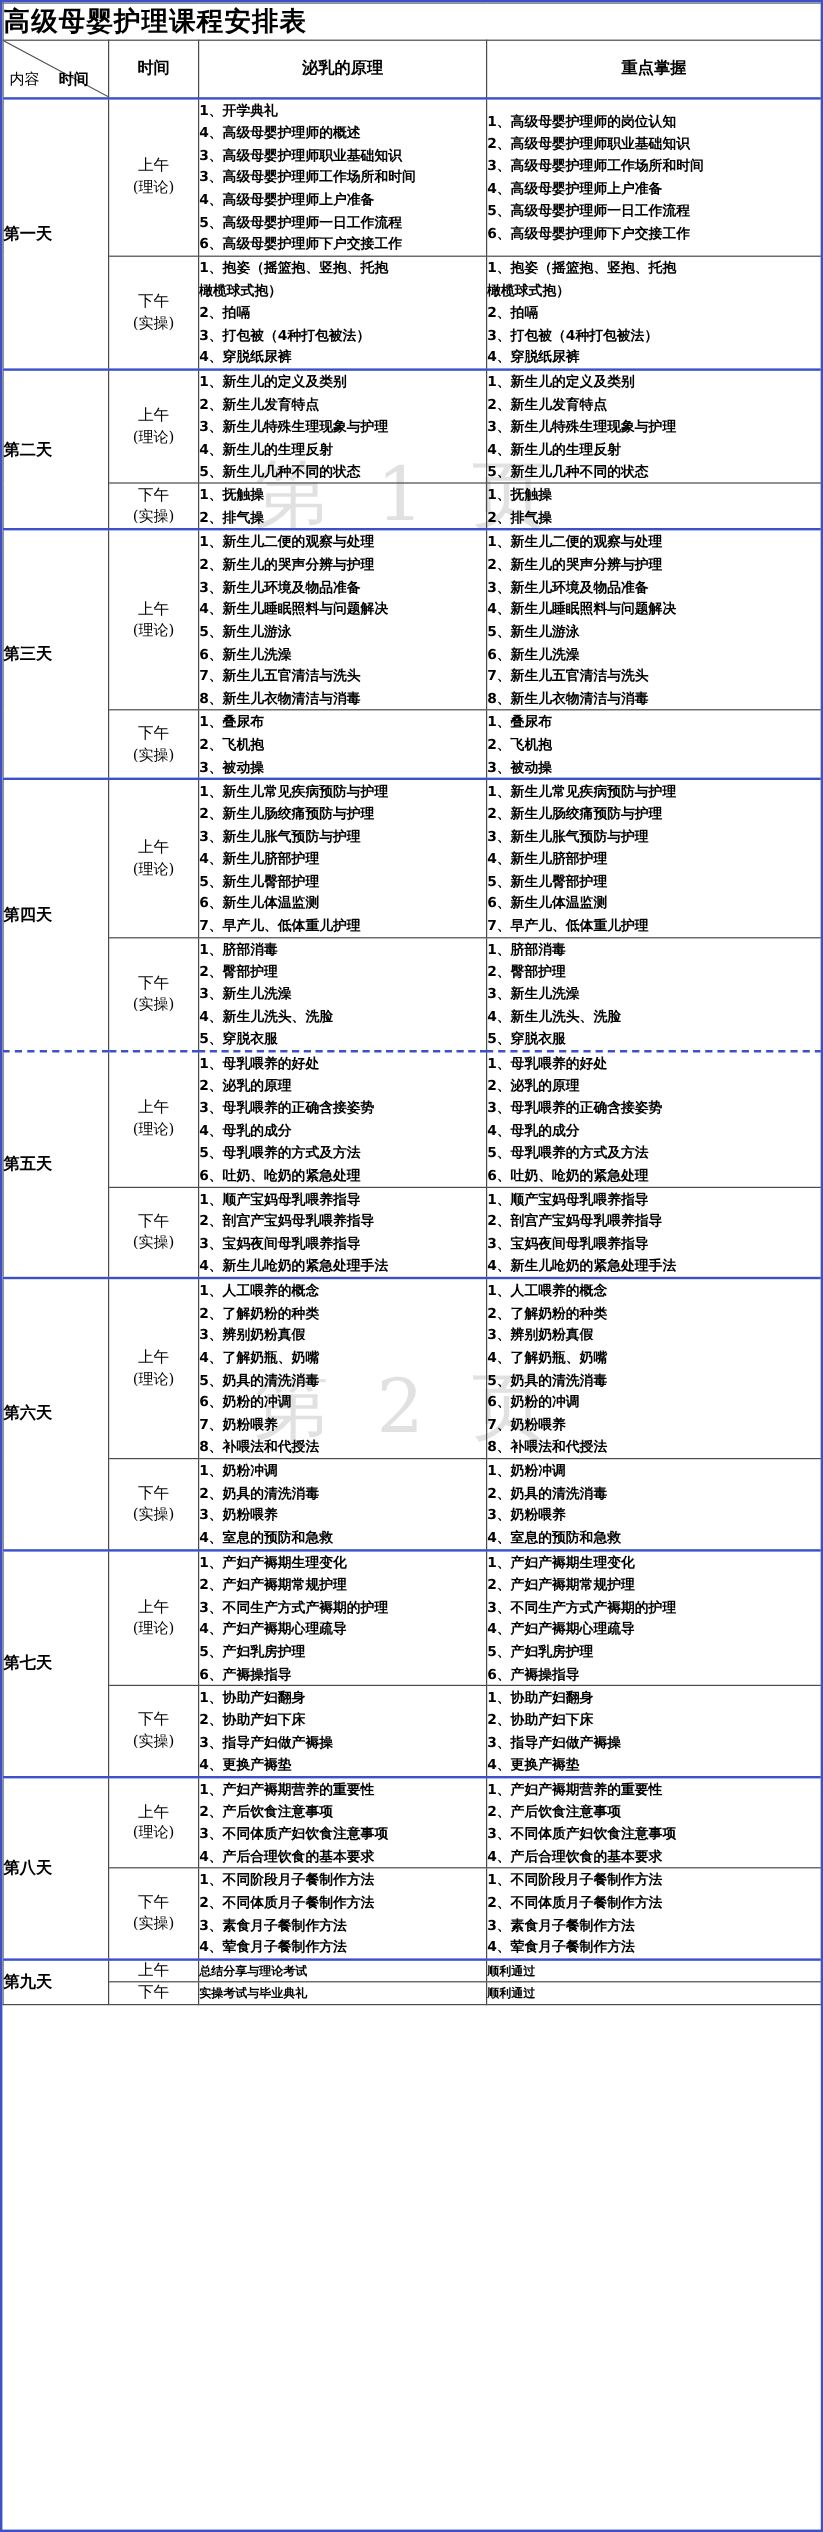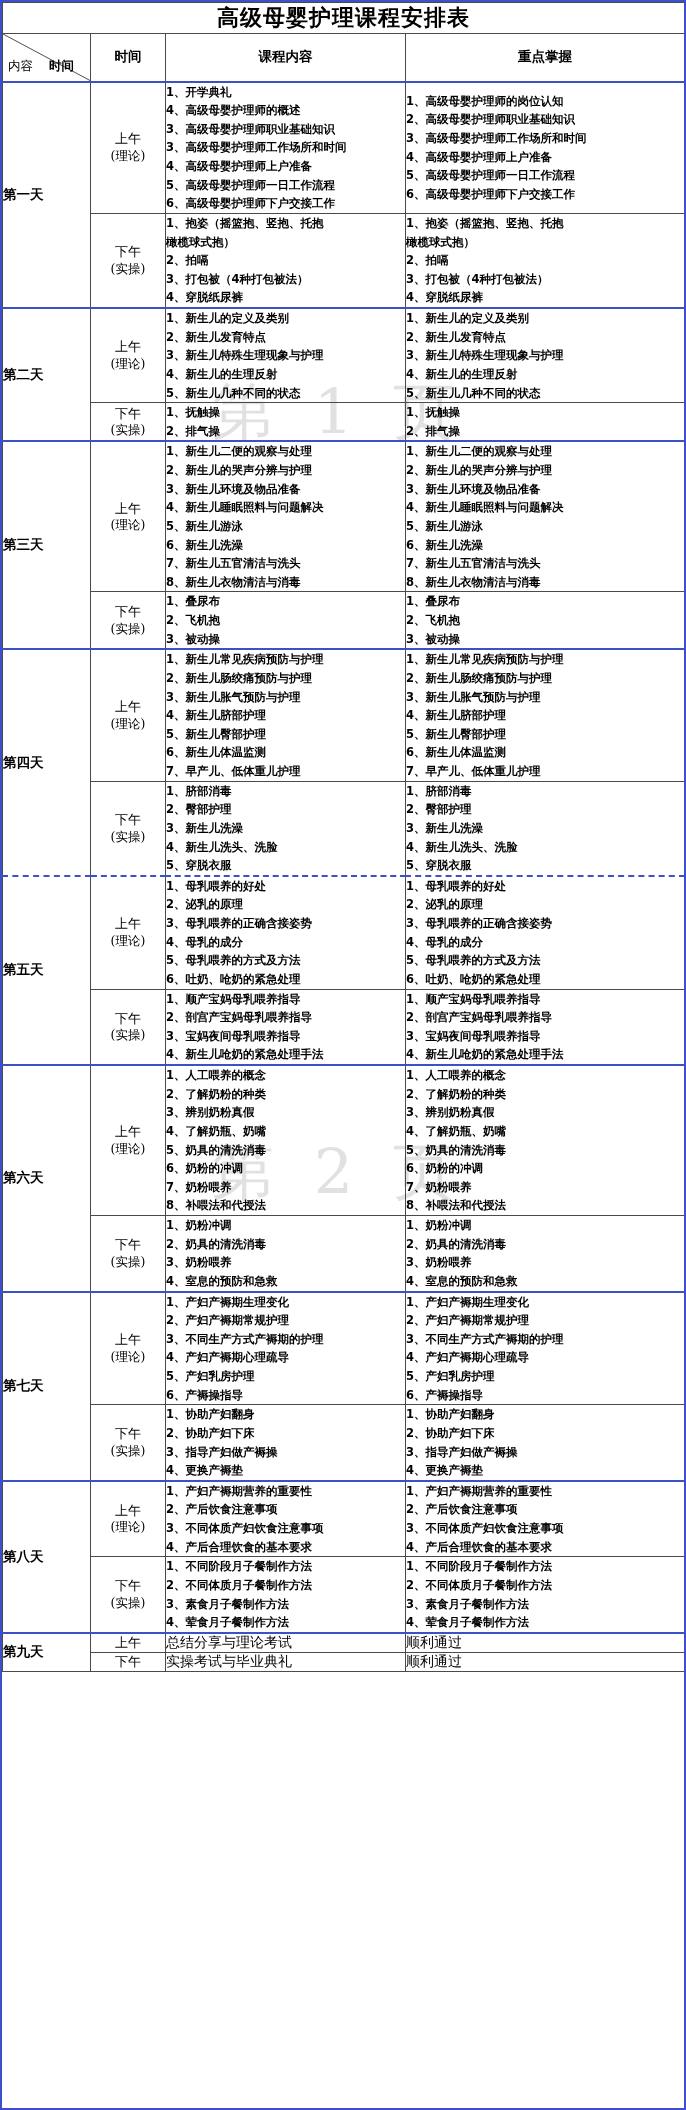--- a/index.html
+++ b/index.html
@@ -48,21 +48,21 @@
     padding: 0;
     background: transparent;
   }
   
   col.c-day  { width: 88px; }
   col.c-time { width: 75px; }
   col.c-cont { width: 240px; }
   col.c-key  { width: 279px; }
 
   .title-cell {
-    text-align: center;
+    text-align: left;
     padding: 9px 0 11px 0;
     border: 1px solid #4a4a4a;
   }
   .title-text {
     font-family: "DejaVu Sans", "Liberation Sans", sans-serif;
     font-weight: bold;
     font-size: 22px;
     letter-spacing: 1px;
   }
   .hdr td {
@@ -103,22 +103,22 @@
   .time-cell .sub { display: block; font-size: 12.5px; }
   .list-cell {
     padding: 5px 4px 5px 6px;
     font-size: 11.5px;
     line-height: 1.62;
     font-weight: bold;
   }
   .list-cell .li { white-space: nowrap; }
   .plain-cell {
     padding: 6px 4px 6px 6px;
-    font-size: 14px;
-    font-weight: normal;
+    font-size: 10px;
+    font-weight: bold;
   }
   .sep-top { border-top: 2px solid #3c50c8 !important; }
   .sep-dash { border-top: 2px dashed #3c50c8 !important; }
 </style>
 </head>
 <body>
 
 <div class="page">
 
   <div class="watermark wm1">第 1 页</div>
@@ -139,21 +139,21 @@
       </tr>
       <tr class="hdr">
         <td class="corner">
           <svg class="diag" viewBox="0 0 88 48" preserveAspectRatio="none">
             <line x1="0" y1="0" x2="88" y2="48" stroke="#4a4a4a" stroke-width="1"></line>
           </svg>
           <span class="lbl-a">内容</span>
           <span class="lbl-b">时间</span>
         </td>
         <td>时间</td>
-        <td>课程内容</td>
+        <td>泌乳的原理</td>
         <td>重点掌握</td>
       </tr>
 
     <tr class="sep-top">
           <td class="day-cell" rowspan="2">第一天</td>
           <td class="time-cell"><span>上午</span><span class="sub">(理论)</span></td>
           <td class="list-cell">
             <div class="li">1、开学典礼</div>
             <div class="li">4、高级母婴护理师的概述</div>
             <div class="li">3、高级母婴护理师职业基础知识</div>

